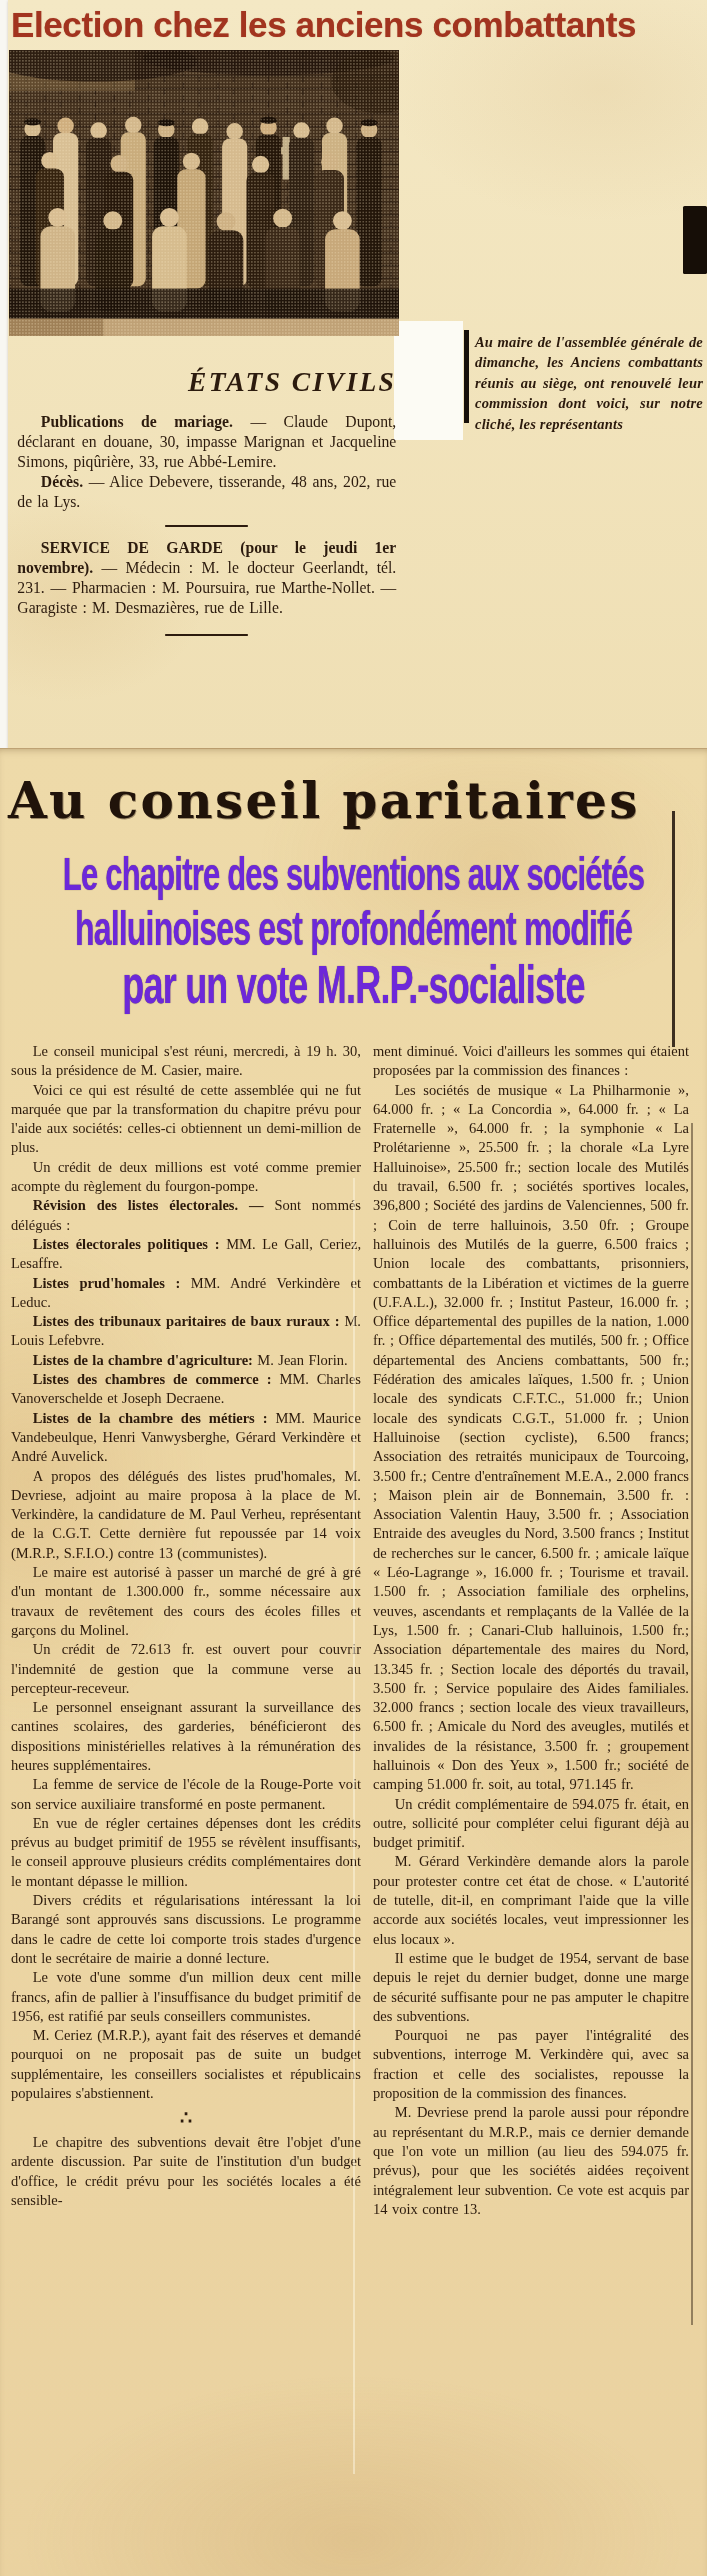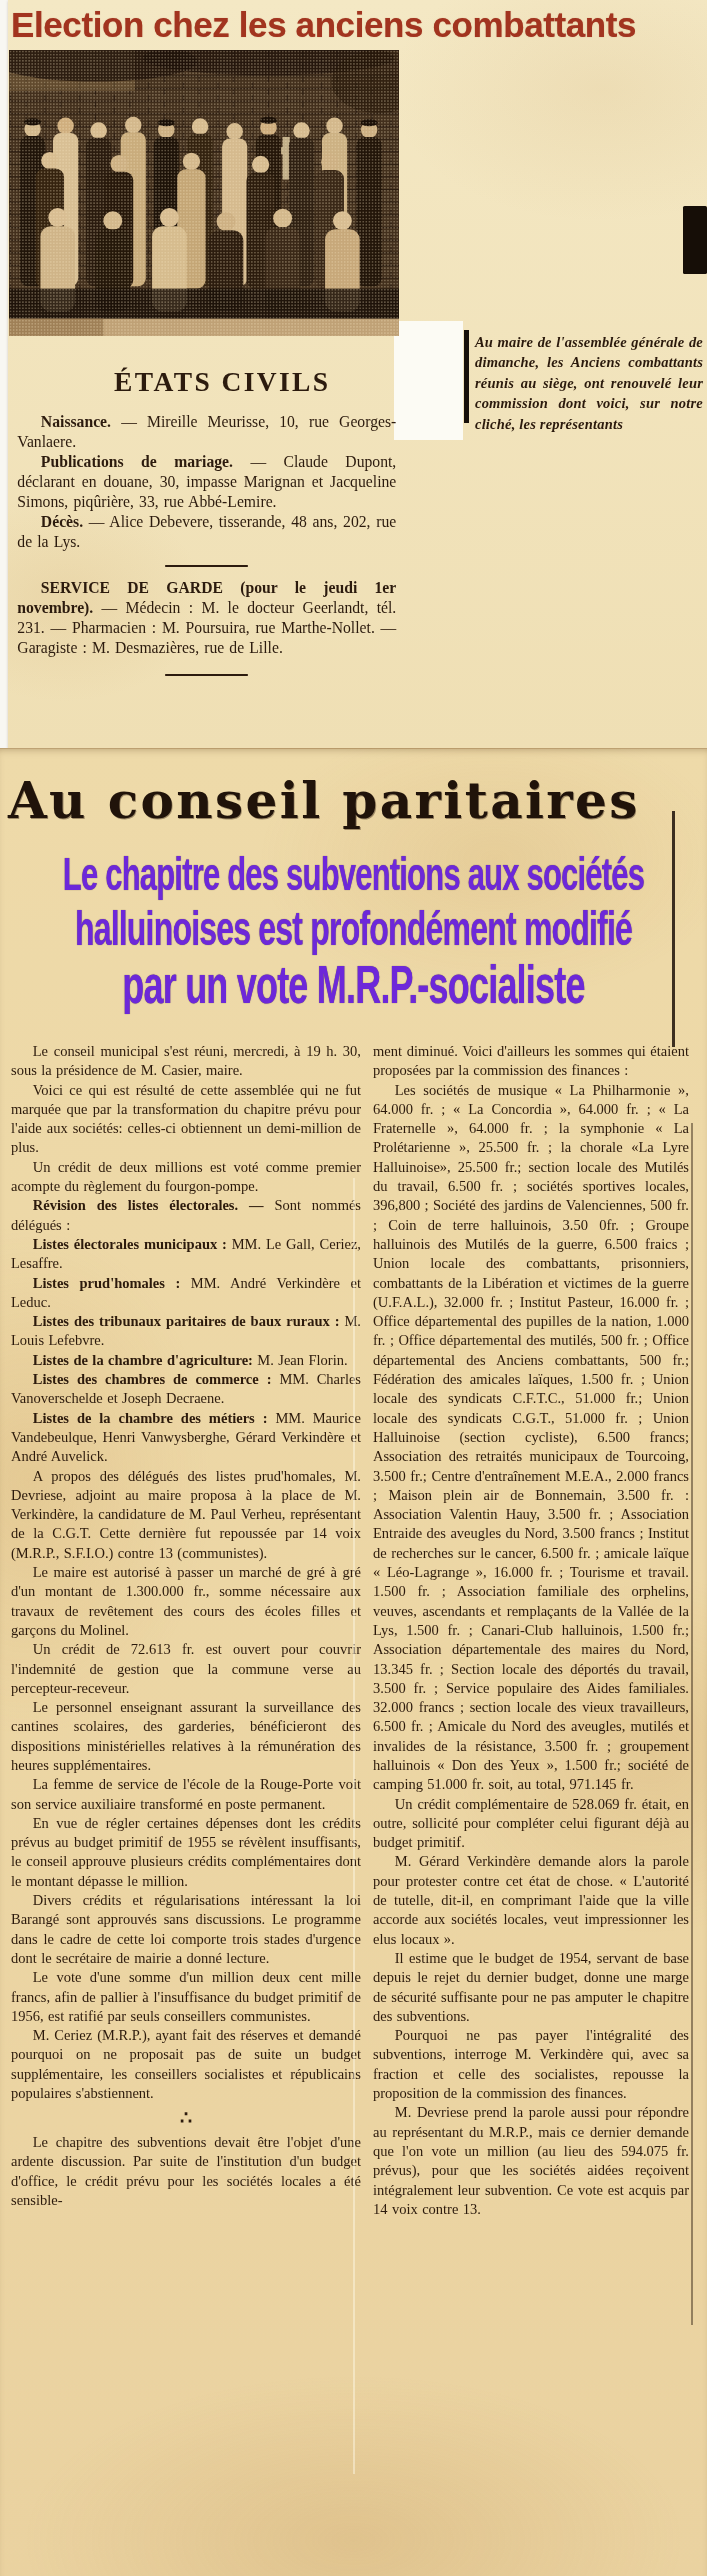--- a/index.html
+++ b/index.html
@@ -63,22 +63,22 @@
   .photo-caption{
     position:absolute;left:475px;top:332px;width:228px;
     font-weight:bold;font-style:italic;
     font-size:14.5px;line-height:20.4px;color:#2b1a0d;
     text-align:justify;letter-spacing:0.2px;
   }
 
   
   .etats{position:absolute;left:17.3px;top:355px;width:379px;color:#2c1b0e;}
   .etats-title{
-    font-weight:bold;font-size:27.5px;letter-spacing:2.4px;
-    text-align:center;margin:11px 0 14px 31px;
+    font-weight:bold;font-style:italic;font-size:27.5px;letter-spacing:2.4px;
+    text-align:right;margin:11px 0 14px 31px;
   }
   .par{
     margin:0;text-align:justify;text-indent:1.5em;
     font-size:15.7px;line-height:20px;word-spacing:1.2px;
   }
   .par.noindent{text-indent:0;}
   .rule{width:83px;height:2.4px;background:#2c1b0e;margin:12.6px auto 11px auto;border-radius:0.8px;}
   .rule.end{margin-top:15.7px;}
 
   
@@ -208,21 +208,20 @@
     </svg>
     <div class="halftone"></div>
   </div>
 
   <div class="caption-bar"></div>
   <div class="photo-caption">Au maire de l'assemblée générale de dimanche, les Anciens combattants réunis au siège, ont renouvelé leur commission dont voici, sur notre cliché, les représentants</div>
 
   <div class="etats">
     <div class="etats-title">ÉTATS CIVILS</div>
     <div id="etats-entries">
-        <p class="par"><b>Naissance. </b><span>— Mireille Meurisse, 10, rue Georges-Vanlaere.</span></p>
         <p class="par"><b>Publications de mariage. </b><span>— Claude Dupont, déclarant en douane, 30, impasse Marignan et Jacqueline Simons, piqûrière, 33, rue Abbé-Lemire.</span></p>
         <p class="par"><b>Décès. </b><span>— Alice Debevere, tisserande, 48 ans, 202, rue de la Lys.</span></p>
       </div>
     <div class="rule"></div>
     <p class="par"><b>SERVICE DE GARDE (pour le jeudi 1er novembre).</b> <span>— Médecin : M. le docteur Geerlandt, tél. 231. — Pharmacien : M. Poursuira, rue Marthe-Nollet. — Garagiste : M. Desmazières, rue de Lille.</span></p>
     <div class="rule end"></div>
   </div>
 
   <div class="conseil-headline">Au conseil paritaires</div>
 
@@ -237,42 +236,42 @@
         <span class="squeeze">par un vote M.R.P.-socialiste</span>
       </div>
   </div>
 
   <div class="article">
     <div class="col col-left" id="left-col">
         <p class="par"><span>Le conseil municipal s'est réuni, mercredi, à 19 h. 30, sous la présidence de M. Casier, maire.</span></p>
         <p class="par"><span>Voici ce qui est résulté de cette assemblée qui ne fut marquée que par la transformation du chapitre prévu pour l'aide aux sociétés: celles-ci obtiennent un demi-million de plus.</span></p>
         <p class="par"><span>Un crédit de deux millions est voté comme premier acompte du règlement du fourgon-pompe.</span></p>
         <p class="par"><b>Révision des listes électorales. — </b><span>Sont nommés délégués :</span></p>
-        <p class="par"><b>Listes électorales municipaux : </b><span>MM. Le Gall, Ceriez, Lesaffre.</span></p>
+        <p class="par"><b>Listes électorales politiques : </b><span>MM. Le Gall, Ceriez, Lesaffre.</span></p>
         <p class="par"><b>Listes prud'homales : </b><span>MM. André Verkindère et Leduc.</span></p>
         <p class="par"><b>Listes des tribunaux paritaires de baux ruraux : </b><span>M. Louis Lefebvre.</span></p>
         <p class="par"><b>Listes de la chambre d'agriculture: </b><span>M. Jean Florin.</span></p>
         <p class="par"><b>Listes des chambres de commerce : </b><span>MM. Charles Vanoverschelde et Joseph Decraene.</span></p>
         <p class="par"><b>Listes de la chambre des métiers : </b><span>MM. Maurice Vandebeulque, Henri Vanwysberghe, Gérard Verkindère et André Auvelick.</span></p>
         <p class="par"><span>A propos des délégués des listes prud'homales, M. Devriese, adjoint au maire proposa à la place de M. Verkindère, la candidature de M. Paul Verheu, représentant de la C.G.T. Cette dernière fut repoussée par 14 voix (M.R.P., S.F.I.O.) contre 13 (communistes).</span></p>
         <p class="par"><span>Le maire est autorisé à passer un marché de gré à gré d'un montant de 1.300.000 fr., somme nécessaire aux travaux de revêtement des cours des écoles filles et garçons du Molinel.</span></p>
         <p class="par"><span>Un crédit de 72.613 fr. est ouvert pour couvrir l'indemnité de gestion que la commune verse au percepteur-receveur.</span></p>
         <p class="par"><span>Le personnel enseignant assurant la surveillance des cantines scolaires, des garderies, bénéficieront des dispositions ministérielles relatives à la rémunération des heures supplémentaires.</span></p>
         <p class="par"><span>La femme de service de l'école de la Rouge-Porte voit son service auxiliaire transformé en poste permanent.</span></p>
         <p class="par"><span>En vue de régler certaines dépenses dont les crédits prévus au budget primitif de 1955 se révèlent insuffisants, le conseil approuve plusieurs crédits complémentaires dont le montant dépasse le million.</span></p>
         <p class="par"><span>Divers crédits et régularisations intéressant la loi Barangé sont approuvés sans discussions. Le programme dans le cadre de cette loi comporte trois stades d'urgence dont le secrétaire de mairie a donné lecture.</span></p>
         <p class="par"><span>Le vote d'une somme d'un million deux cent mille francs, afin de pallier à l'insuffisance du budget primitif de 1956, est ratifié par seuls conseillers communistes.</span></p>
         <p class="par"><span>M. Ceriez (M.R.P.), ayant fait des réserves et demandé pourquoi on ne proposait pas de suite un budget supplémentaire, les conseillers socialistes et républicains populaires s'abstiennent.</span></p>
         <div class="ornament">∴</div>
         <p class="par"><span>Le chapitre des subventions devait être l'objet d'une ardente discussion. Par suite de l'institution d'un budget d'office, le crédit prévu pour les sociétés locales a été sensible-</span></p>
       </div>
     <div class="col col-right" id="right-col">
         <p class="par noindent"><span>ment diminué. Voici d'ailleurs les sommes qui étaient proposées par la commission des finances :</span></p>
         <p class="par"><span>Les sociétés de musique « La Philharmonie », 64.000 fr. ; « La Concordia », 64.000 fr. ; « La Fraternelle », 64.000 fr. ; la symphonie « La Prolétarienne », 25.500 fr. ; la chorale «La Lyre Halluinoise», 25.500 fr.; section locale des Mutilés du travail, 6.500 fr. ; sociétés sportives locales, 396,800 ; Société des jardins de Valenciennes, 500 fr. ; Coin de terre halluinois, 3.50 0fr. ; Groupe halluinois des Mutilés de la guerre, 6.500 fraics ; Union locale des combattants, prisonniers, combattants de la Libération et victimes de la guerre (U.F.A.L.), 32.000 fr. ; Institut Pasteur, 16.000 fr. ; Office départemental des pupilles de la nation, 1.000 fr. ; Office départemental des mutilés, 500 fr. ; Office départemental des Anciens combattants, 500 fr.; Fédération des amicales laïques, 1.500 fr. ; Union locale des syndicats C.F.T.C., 51.000 fr.; Union locale des syndicats C.G.T., 51.000 fr. ; Union Halluinoise (section cycliste), 6.500 francs; Association des retraités municipaux de Tourcoing, 3.500 fr.; Centre d'entraînement M.E.A., 2.000 francs ; Maison plein air de Bonnemain, 3.500 fr. : Association Valentin Hauy, 3.500 fr. ; Association Entraide des aveugles du Nord, 3.500 francs ; Institut de recherches sur le cancer, 6.500 fr. ; amicale laïque « Léo-Lagrange », 16.000 fr. ; Tourisme et travail. 1.500 fr. ; Association familiale des orphelins, veuves, ascendants et remplaçants de la Vallée de la Lys, 1.500 fr. ; Canari-Club halluinois, 1.500 fr.; Association départementale des maires du Nord, 13.345 fr. ; Section locale des déportés du travail, 3.500 fr. ; Service populaire des Aides familiales. 32.000 francs ; section locale des vieux travailleurs, 6.500 fr. ; Amicale du Nord des aveugles, mutilés et invalides de la résistance, 3.500 fr. ; groupement halluinois « Don des Yeux », 1.500 fr.; société de camping 51.000 fr. soit, au total, 971.145 fr.</span></p>
-        <p class="par"><span>Un crédit complémentaire de 528.069 fr. était, en outre, sollicité pour compléter celui figurant déjà au budget primitif.</span></p>
+        <p class="par"><span>Un crédit complémentaire de 594.075 fr. était, en outre, sollicité pour compléter celui figurant déjà au budget primitif.</span></p>
         <p class="par"><span>M. Gérard Verkindère demande alors la parole pour protester contre cet état de chose. « L'autorité de tutelle, dit-il, en comprimant l'aide que la ville accorde aux sociétés locales, veut impressionner les elus locaux ».</span></p>
         <p class="par"><span>Il estime que le budget de 1954, servant de base depuis le rejet du dernier budget, donne une marge de sécurité suffisante pour ne pas amputer le chapitre des subventions.</span></p>
         <p class="par"><span>Pourquoi ne pas payer l'intégralité des subventions, interroge M. Verkindère qui, avec sa fraction et celle des socialistes, repousse la proposition de la commission des finances.</span></p>
         <p class="par"><span>M. Devriese prend la parole aussi pour répondre au représentant du M.R.P., mais ce dernier demande que l'on vote un million (au lieu des 594.075 fr. prévus), pour que les sociétés aidées reçoivent intégralement leur subvention. Ce vote est acquis par 14 voix contre 13.</span></p>
       </div>
   </div>
 
   <div class="edge-line-a"></div>
   <div class="edge-line-b"></div>
   <div class="fold"></div>

